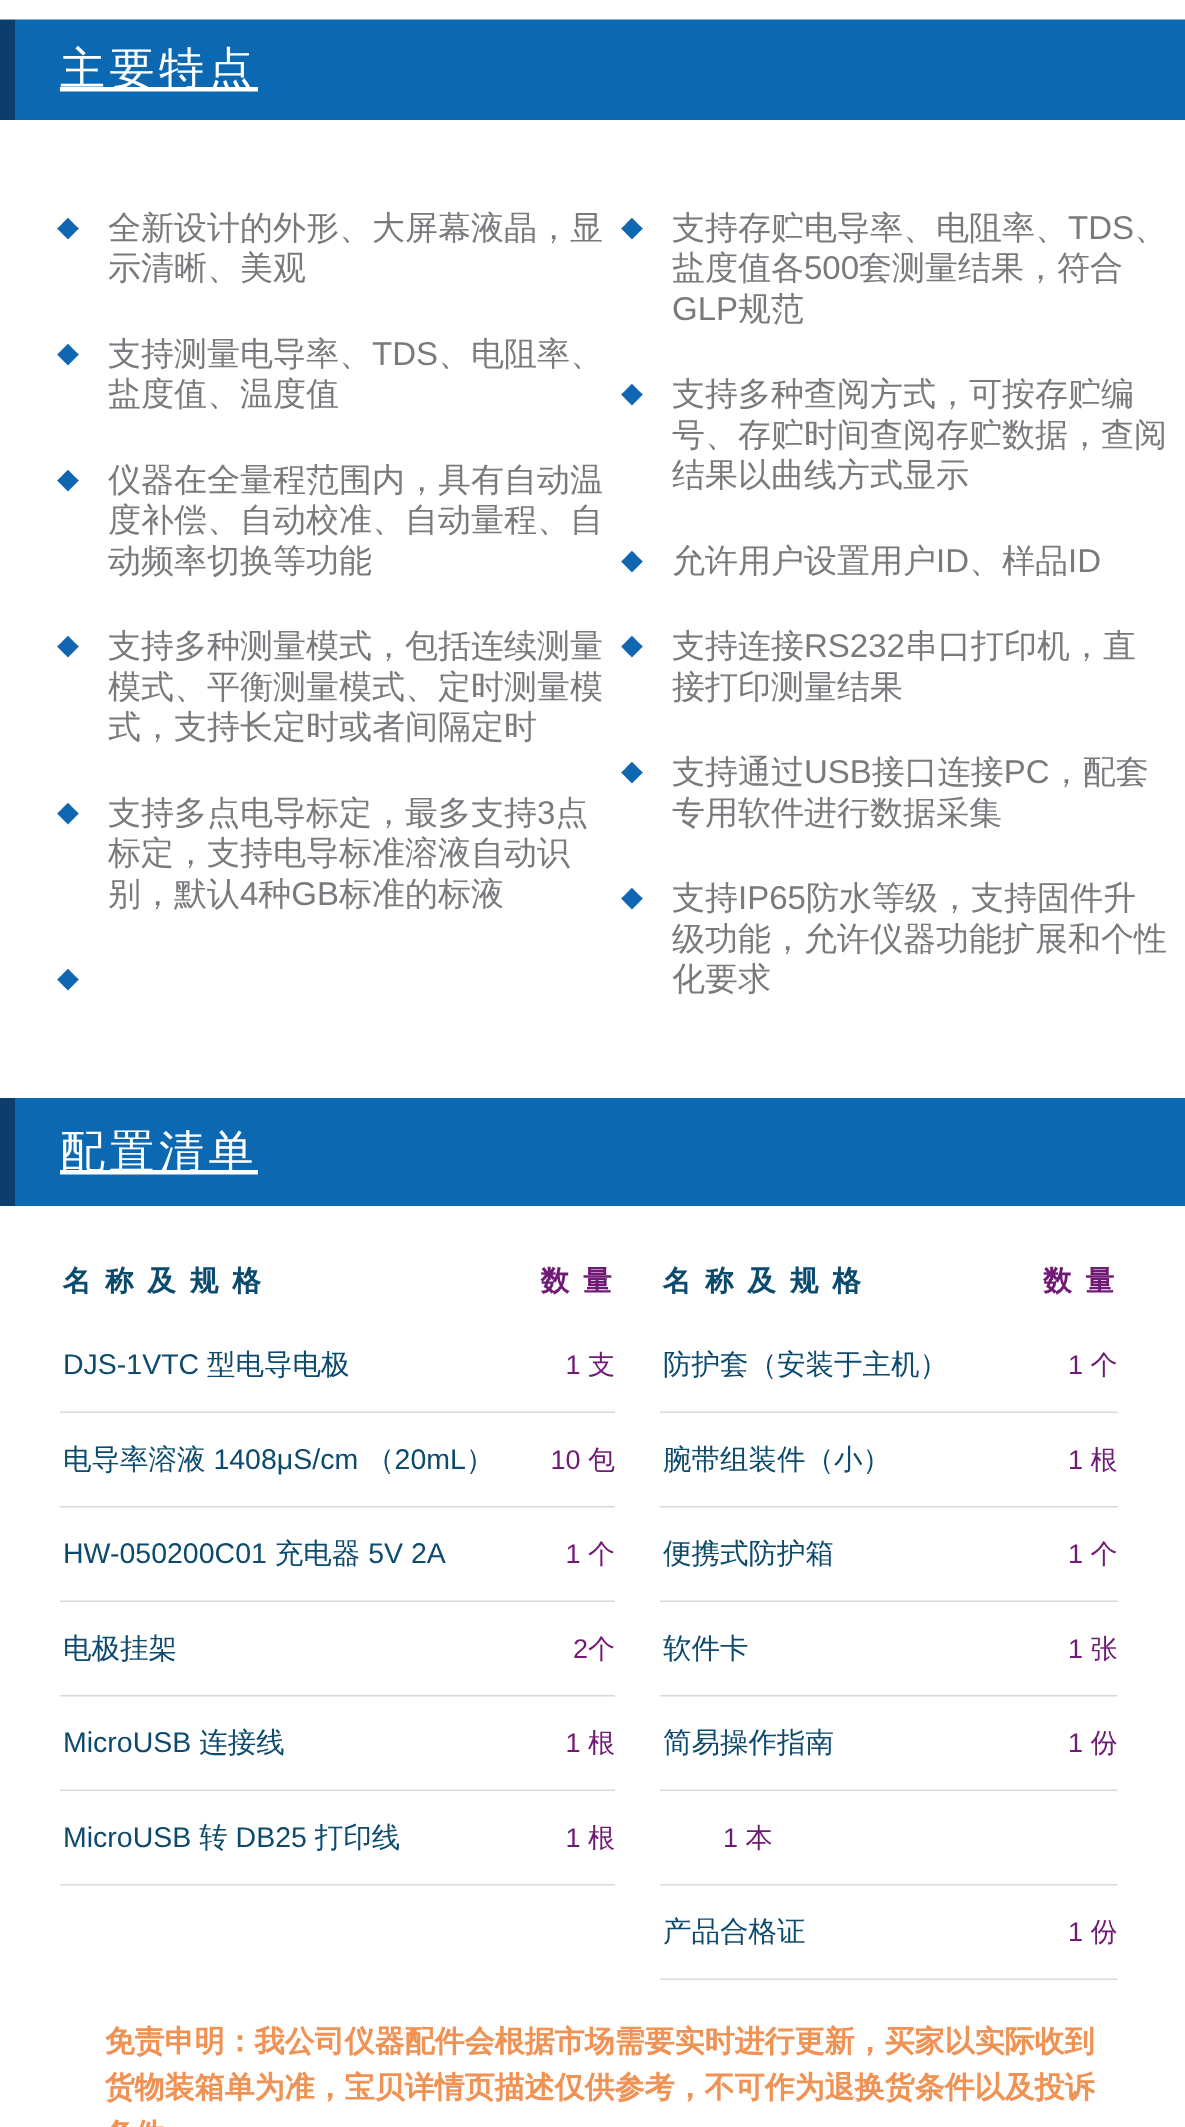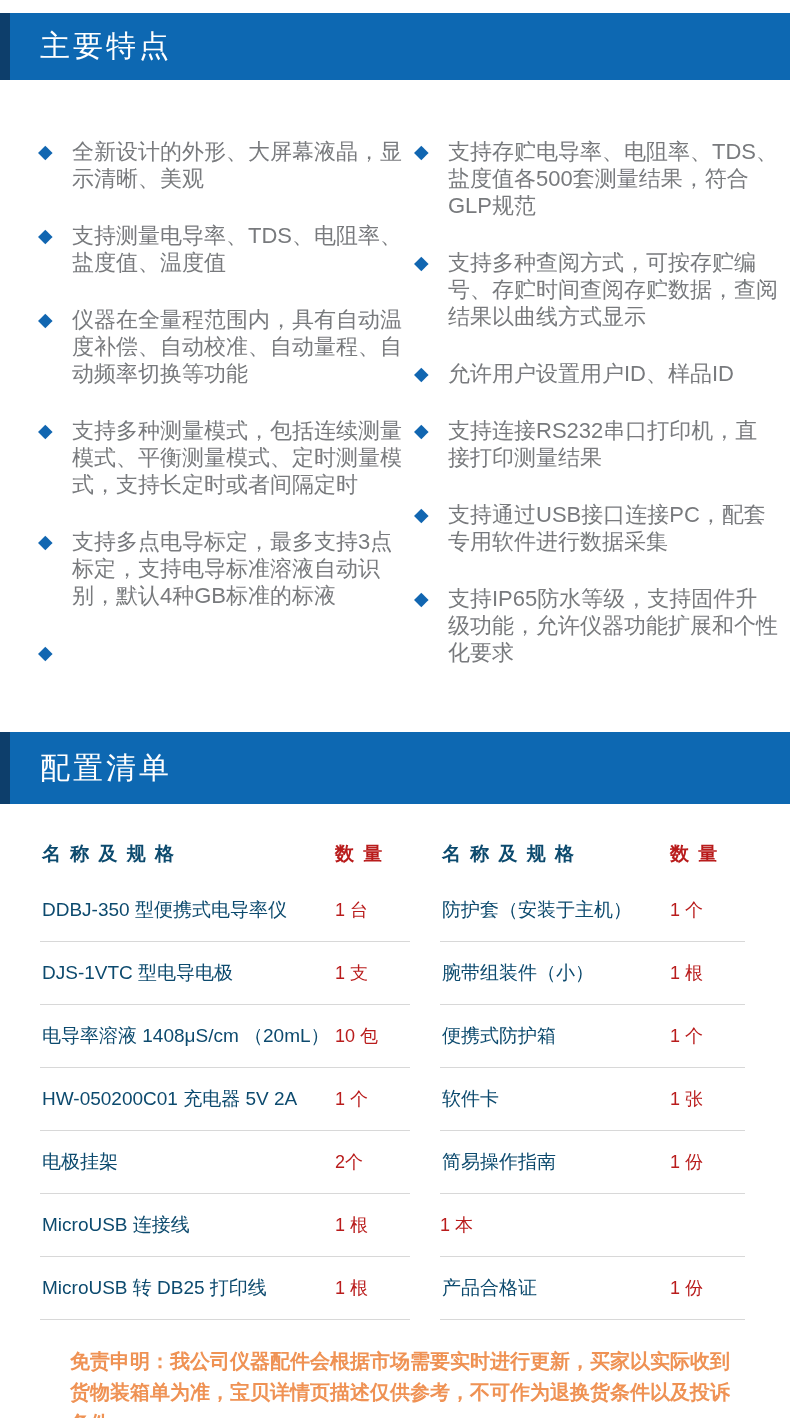--- a/index.html
+++ b/index.html
@@ -13,20 +13,21 @@
     overflow: hidden;
   }
   
   .band {
     width: 790px;
     background: linear-gradient(to right, #0d3e6b 0px, #0d3e6b 10px, #0d68b2 10px);
     color: #ffffff;
     display: flex;
     align-items: center;
     padding-left: 40px;
+    text-decoration: underline;
   }
   .band-1 { margin-top: 13px; height: 67px; }
   .band-2 { height: 72px; align-items: center; }
   .band-title {
     font-size: 30px;
     letter-spacing: 3px;
     font-weight: 500;
   }
   
   .features {
@@ -80,23 +81,23 @@
   }
   .tname {
     flex: 1;
     font-size: 19px;
     color: #0c4a6e;
     padding-left: 2px;
   }
   .tqty {
     flex: none;
     width: 75px;
-    text-align: left;
+    text-align: right;
     font-size: 18px;
-    color: #b91c1c;
+    color: #701a75;
   }
   
   .disclaimer {
     margin: 26px 60px 0 70px;
     width: 665px;
     font-size: 20px;
     line-height: 31px;
     font-weight: bold;
     color: #ef9254;
   }
@@ -182,24 +183,20 @@
 
   <div class="config-area">
 
     <div class="ctable ctable-left">
       <div class="thead">
         <span class="tname">名 称 及 规 格</span>
         <span class="tqty" style="font-size:19px; letter-spacing:2px;">数 量</span>
       </div>
       <div>
 
-          <div class="trow">
-            <span class="tname">DDBJ-350 型便携式电导率仪</span>
-            <span class="tqty">1 台</span>
-          </div>
 
           <div class="trow">
             <span class="tname">DJS-1VTC 型电导电极</span>
             <span class="tqty">1 支</span>
           </div>
 
           <div class="trow">
             <span class="tname">电导率溶液 1408μS/cm （20mL）</span>
             <span class="tqty">10 包</span>
           </div>

